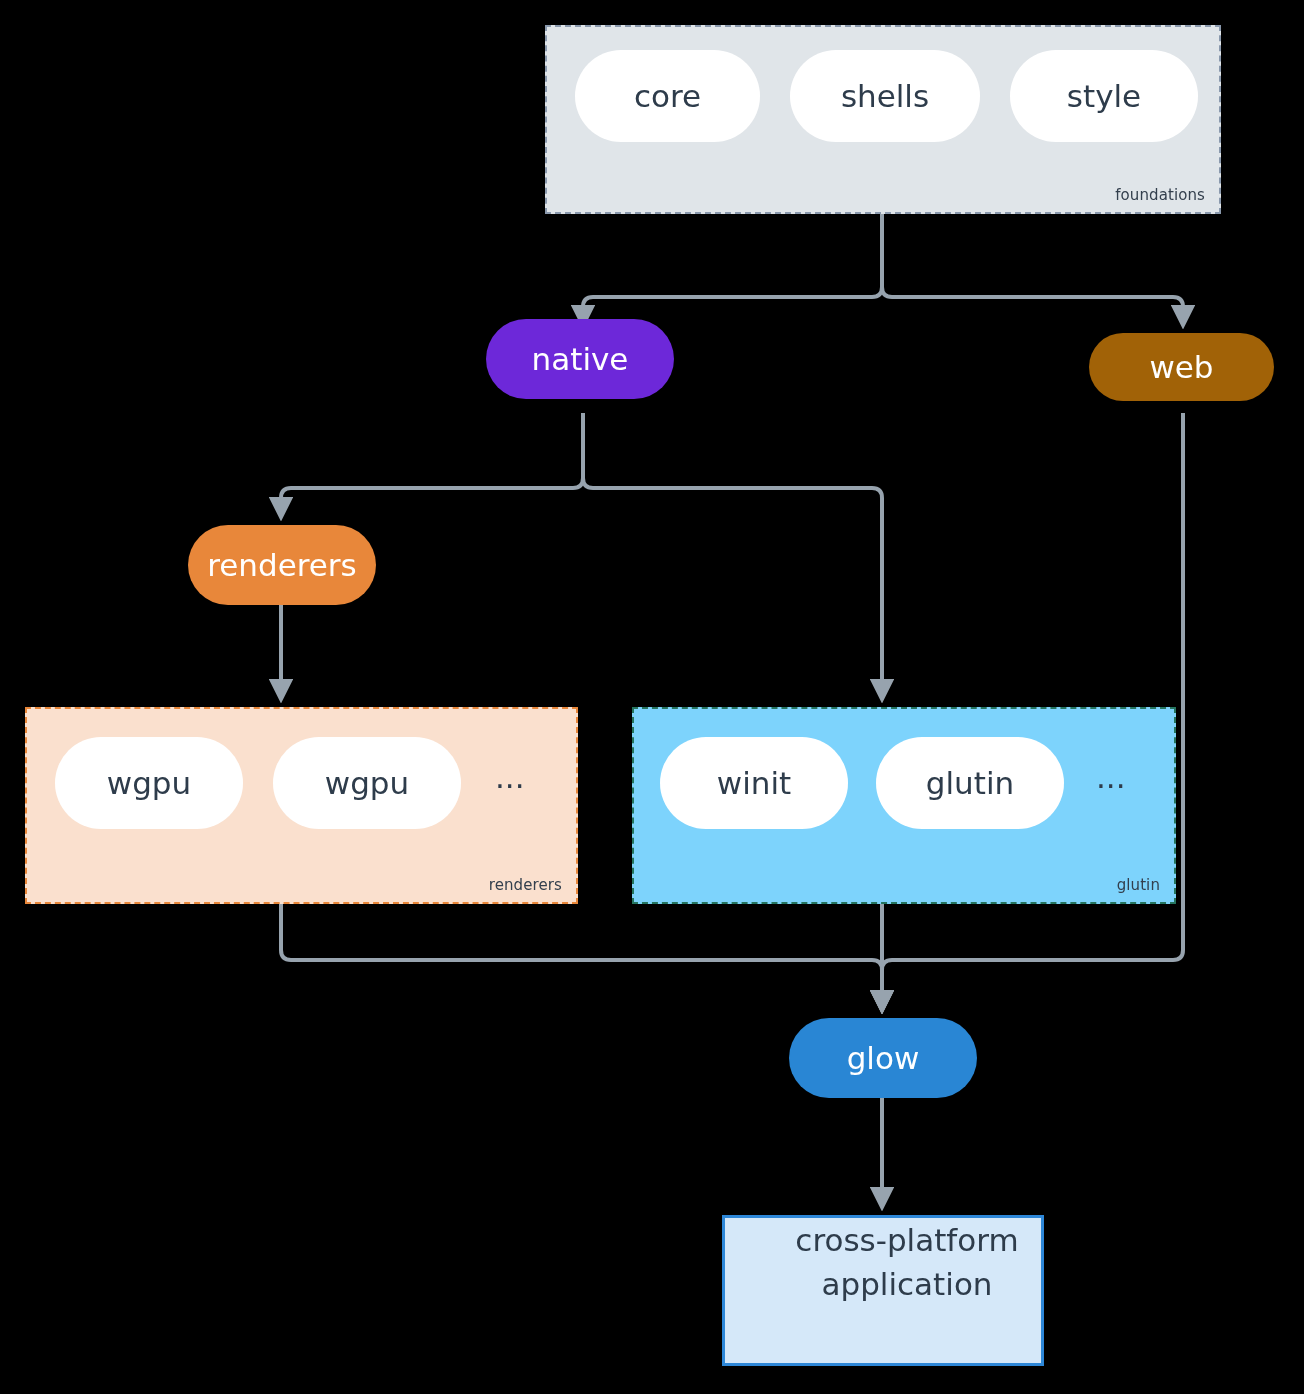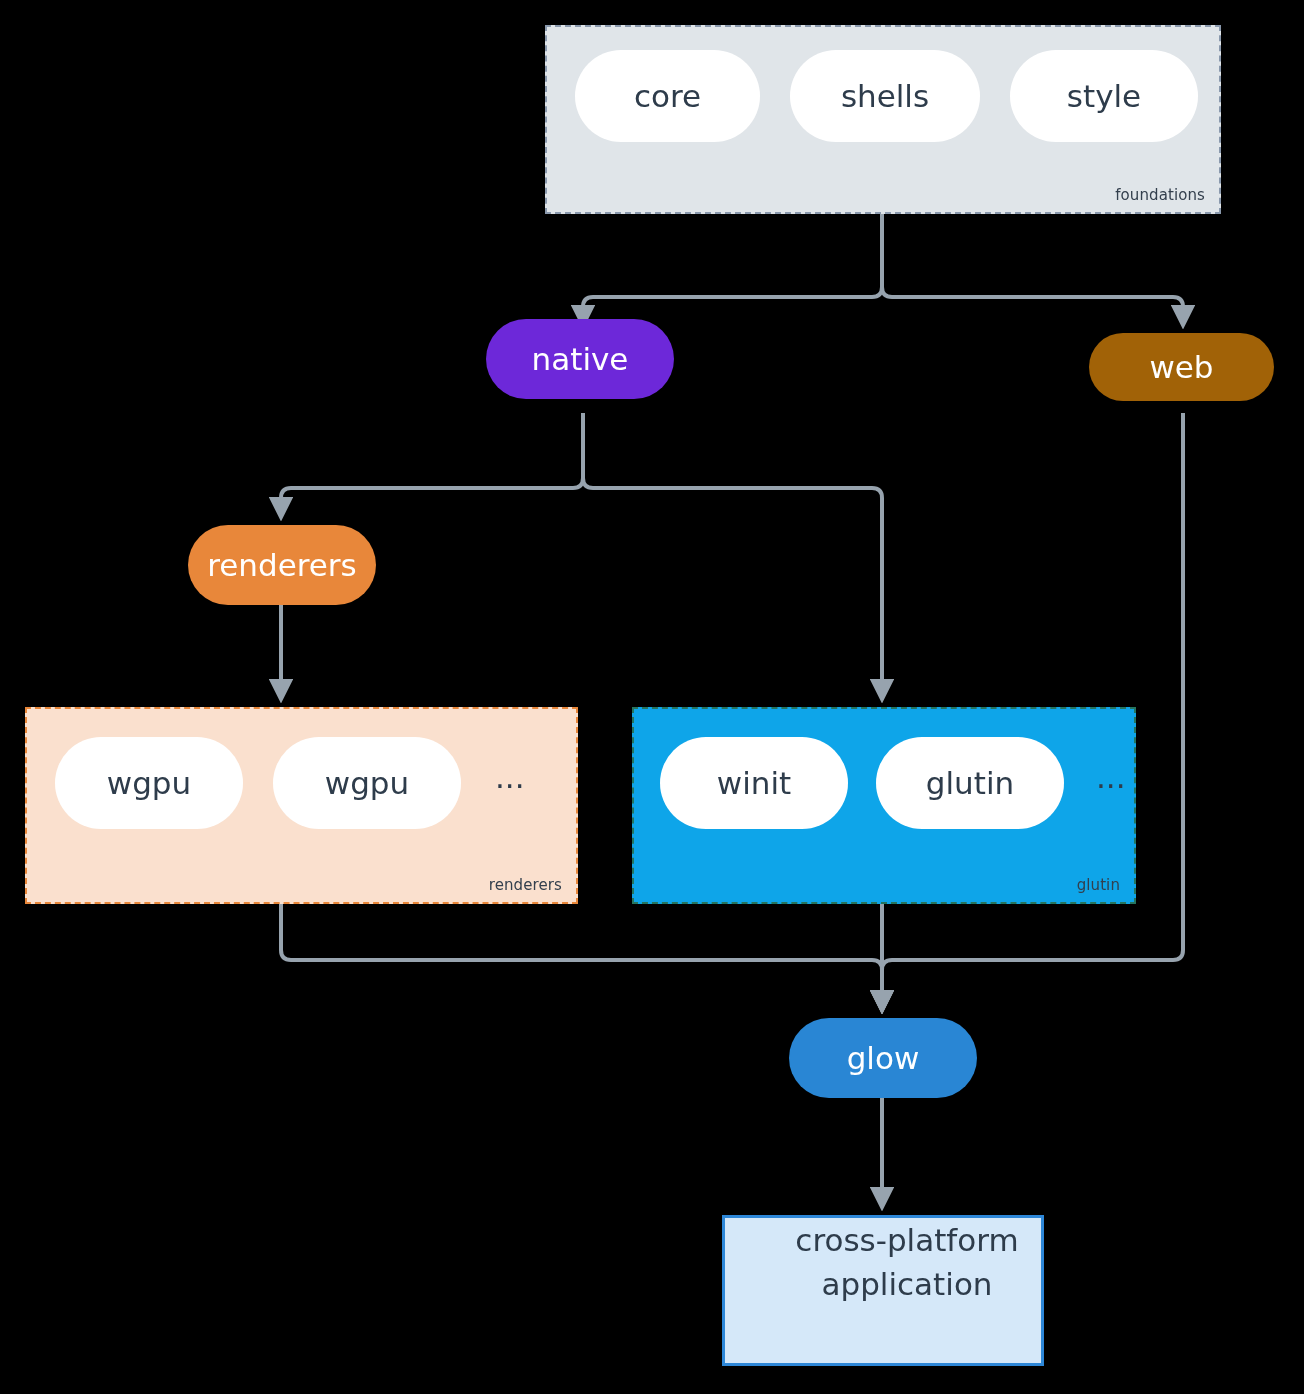--- a/index.html
+++ b/index.html
@@ -53,23 +53,23 @@
     left: 25px;
     top: 707px;
     width: 553px;
     height: 197px;
     background: #fae0ce;
     border: 2px dashed #e8873a;
   }
   .group-shells {
     left: 632px;
     top: 707px;
-    width: 504px;
+    width: 544px;
     height: 197px;
-    background: #0ea5e9;
+    background: #7dd3fc;
     border: 2px dashed #25755f;
   }
   
   .pill-row {
     position: absolute;
     left: 0;
     top: 0;
     display: flex;
     flex-direction: row;
     align-items: center;

